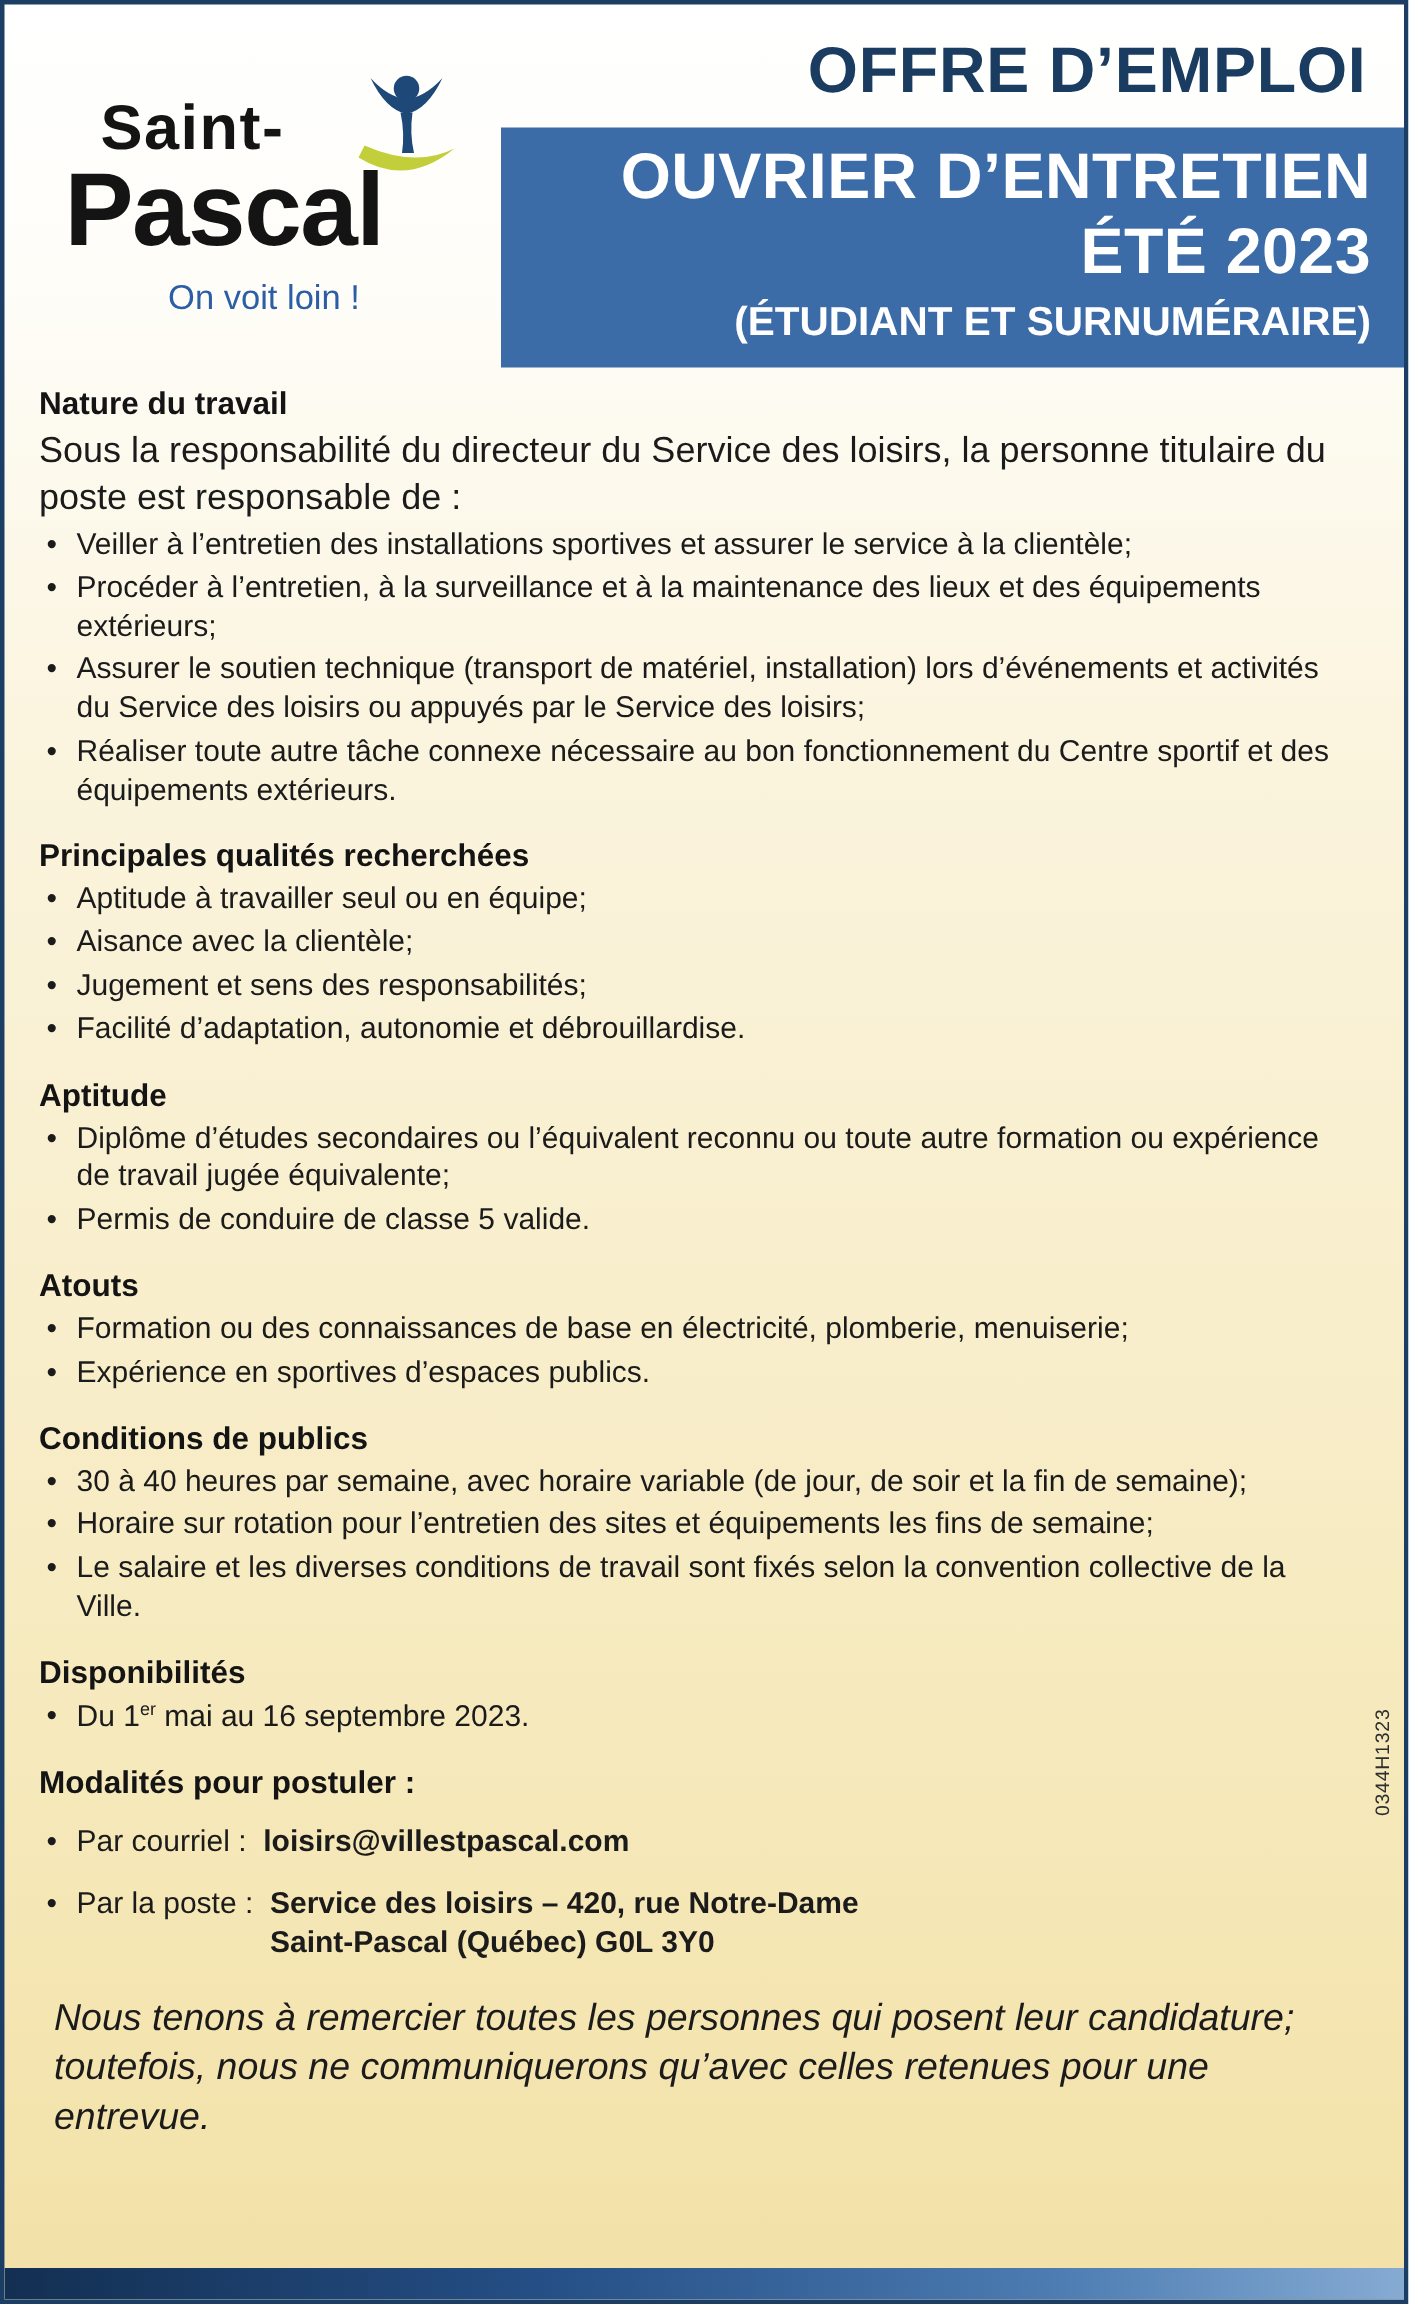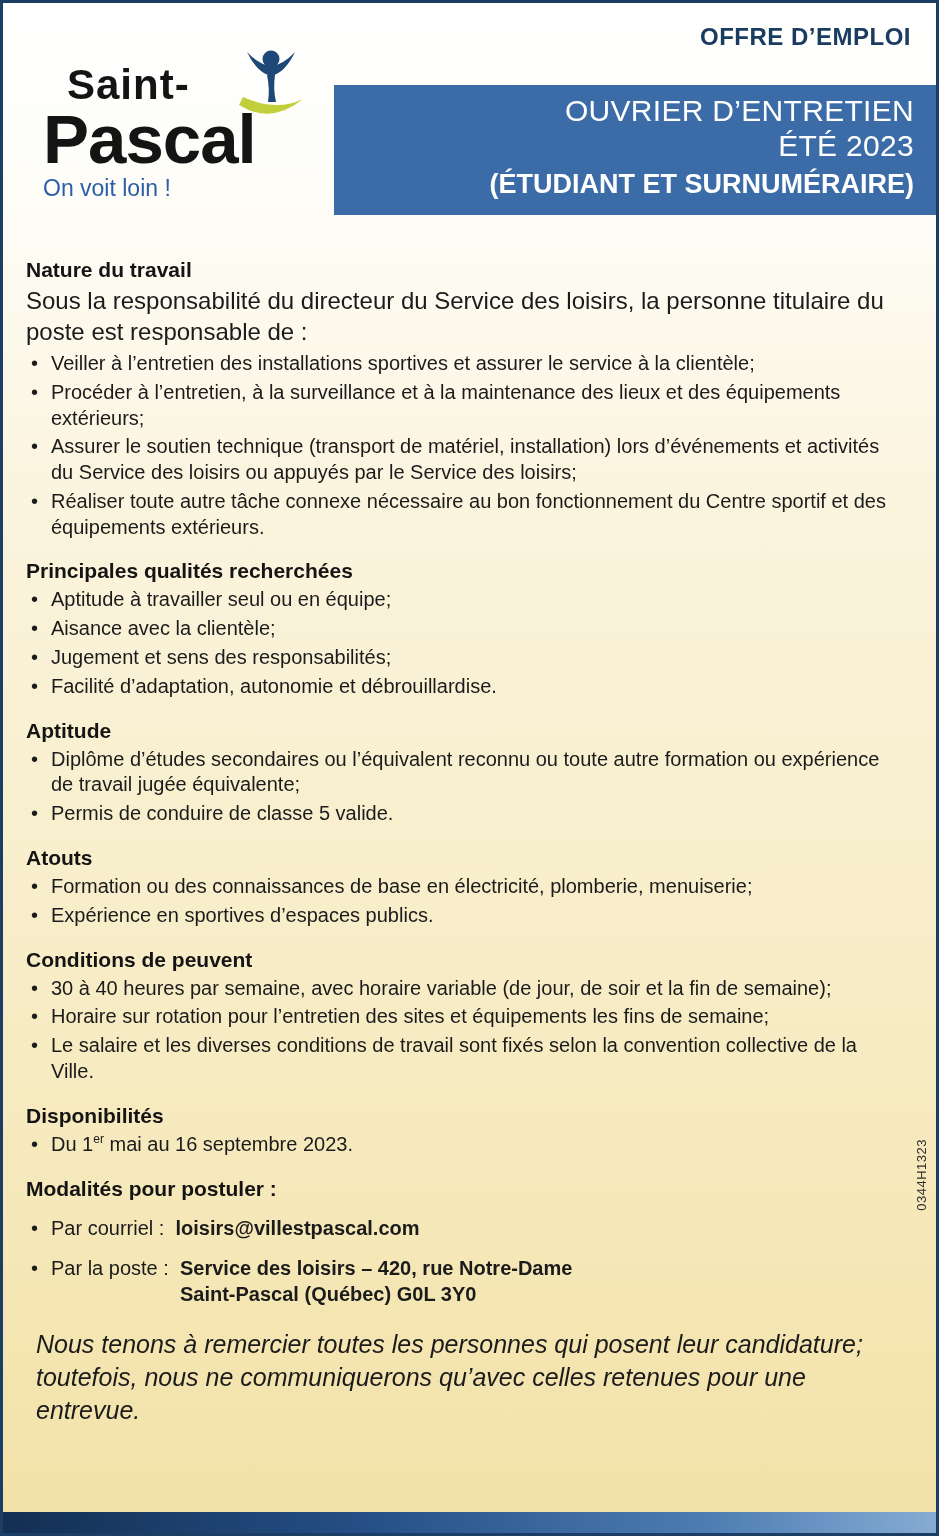--- a/index.html
+++ b/index.html
@@ -4,31 +4,31 @@
 <title>Offre d'emploi — Saint-Pascal</title>
 <style>
   *{margin:0;padding:0;box-sizing:border-box}
   html,body{background:#ffffff}
   body{font-family:"Liberation Sans",sans-serif;-webkit-font-smoothing:antialiased}
   .page{position:relative;width:939px;height:1536px;margin:0 auto;border:3px solid #1d3e64;overflow:hidden;
         background:linear-gradient(180deg,#ffffff 0%,#fefdf8 12%,#fbf4de 32%,#f8eecb 58%,#f5e7b6 82%,#f2e1a7 100%)}
 
   
   .header{position:relative;height:234px}
-  .kicker{position:absolute;top:20px;right:25px;font-size:24px;font-weight:bold;color:#1a3c60;letter-spacing:.5px}
+  .kicker{position:absolute;top:20px;right:25px;font-size:43px;font-weight:bold;color:#1a3c60;letter-spacing:.5px}
   .banner{position:absolute;top:82px;left:331px;right:0;background:#3c6ca8;color:#fff;text-align:right;padding:9px 22px 13px}
-  .banner .t1{font-size:30px;font-weight:normal;line-height:1.16;letter-spacing:.3px}
+  .banner .t1{font-size:43px;font-weight:bold;line-height:1.16;letter-spacing:.3px}
   .banner .t3{font-size:27px;font-weight:bold;line-height:1.3;margin-top:3px}
 
   
   .logo{position:absolute;top:60px;left:40px;width:296px}
   .logo-saint{font-size:42px;font-weight:bold;color:#141414;padding-left:24px;letter-spacing:1px;line-height:1.05}
   .logo-pascal{font-size:69px;font-weight:bold;color:#141414;line-height:.95;letter-spacing:-1px}
   .logo-figure{position:absolute;top:-18px;right:26px}
-  .logo-tagline{margin-top:2px;font-size:23px;color:#2b5ea7;text-align:left;padding-right:30px}
+  .logo-tagline{margin-top:12px;font-size:23px;color:#2b5ea7;text-align:center;padding-right:30px}
 
   
   .body{padding:2px 32px 0 23px}
   .section{margin-top:19px}
   .sec-heading{font-size:21px;color:#141414;margin-bottom:4px;font-weight:bold}
   .para{font-size:24px;line-height:1.29;color:#1b1b1b;margin-bottom:3px}
   .bullet{display:flex;font-size:20px;line-height:1.29;color:#1b1b1b;margin:3px 0}
   .bullet .dot{flex:none;width:25px;padding-left:5px}
   .bullet .btext{flex:1}
   .section.spaced .para{margin-bottom:10px}
@@ -128,21 +128,21 @@
         <div class="bullet">
           <span class="dot">•</span>
           <div class="btext"><span>Formation ou des connaissances de base en électricité, plomberie, menuiserie;</span></div>
         </div>
         <div class="bullet">
           <span class="dot">•</span>
           <div class="btext"><span>Expérience en sportives d’espaces publics.</span></div>
         </div>
       </section>
       <section class="section">
-        <h2 class="sec-heading">Conditions de peuvent</h2>
+        <h2 class="sec-heading">Conditions de publics</h2>
         <div class="bullet">
           <span class="dot">•</span>
           <div class="btext"><span>30 à 40 heures par semaine, avec horaire variable (de jour, de soir et la fin de semaine);</span></div>
         </div>
         <div class="bullet">
           <span class="dot">•</span>
           <div class="btext"><span>Horaire sur rotation pour l’entretien des sites et équipements les fins de semaine;</span></div>
         </div>
         <div class="bullet">
           <span class="dot">•</span>

